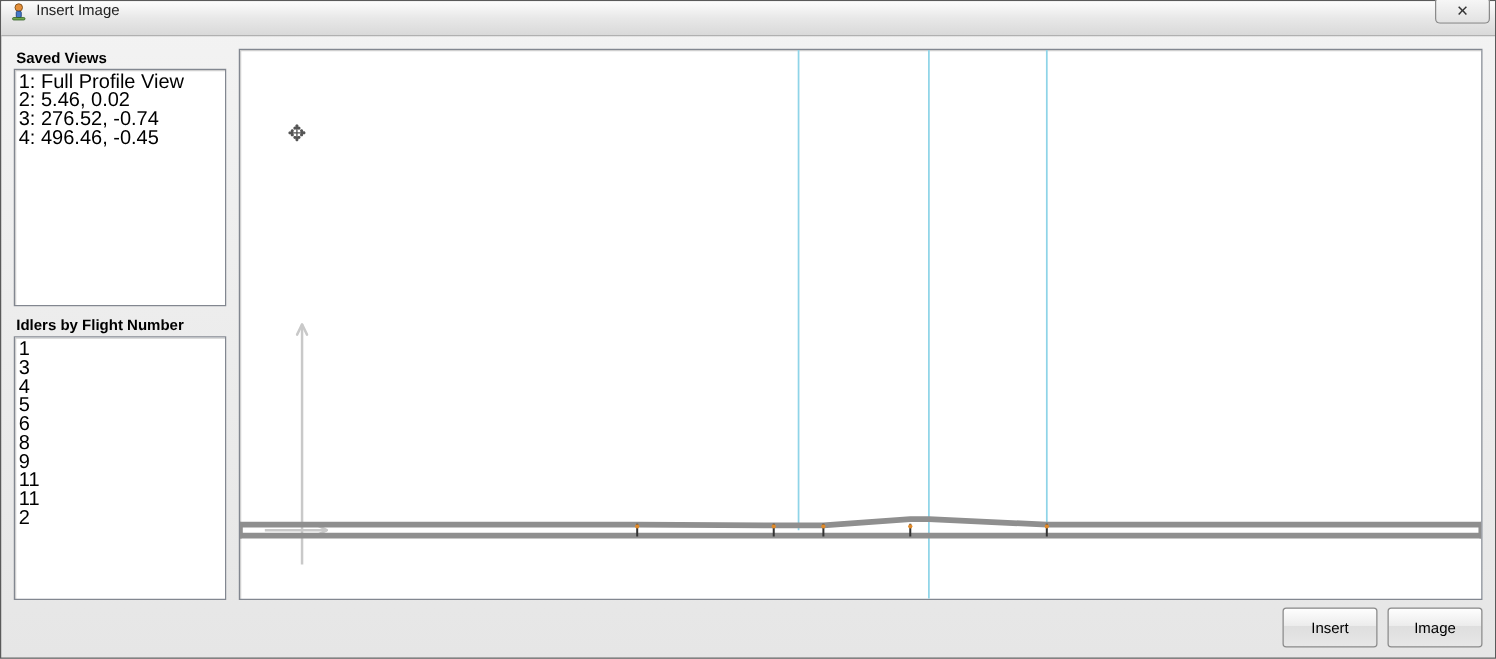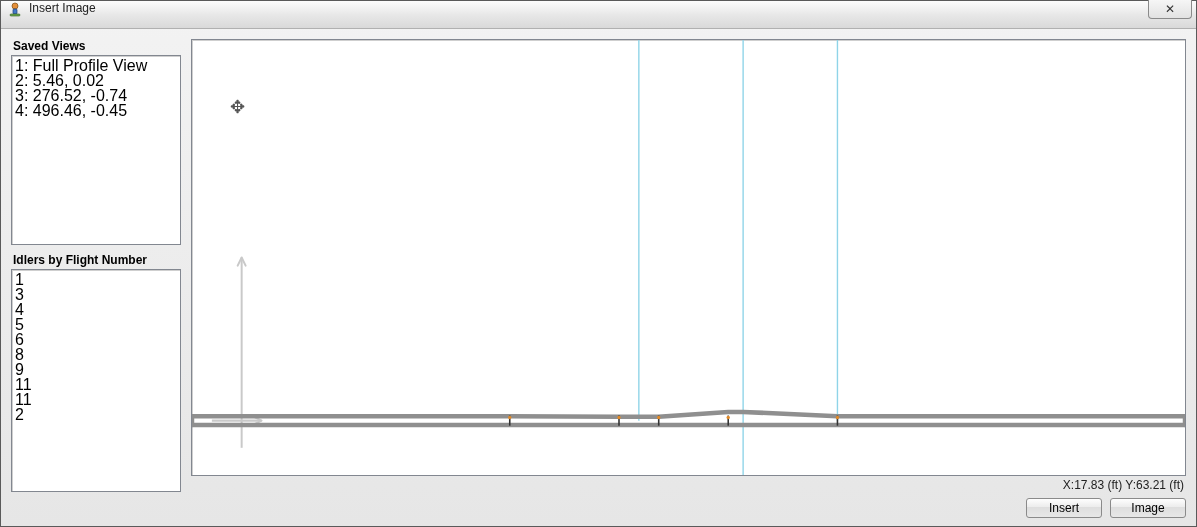--- a/index.html
+++ b/index.html
@@ -87,21 +87,21 @@
     user-select:none;
   }
   .coord-readout {
     text-align:right; color:#222; padding:2px 2px 0 0;
   }
 
   .button-row {
     display:flex; justify-content:flex-end; gap:8px; padding-top:6px;
   }
   .btn {
-    min-width:76px; height:20px;
+    min-width:76px; height:32px;
     background: linear-gradient(to bottom, #fefefe 0%, #ececec 45%, #dedede 46%, #e7e7e7 100%);
     border:1px solid #8a8a8a; border-radius:3px;
     font-size:12px; color:#000;
     display:inline-flex; align-items:center; justify-content:center;
     cursor:pointer;
   }
 </style>
 </head>
 <body>
 
@@ -172,21 +172,20 @@
               <circle cx="430" cy="373.25" r="1.7" fill="#e08a2a"></circle>
               <line x1="470" y1="371.25" x2="470" y2="381.25" stroke="#333" stroke-width="1.6"></line>
               <circle cx="470" cy="373.25" r="1.7" fill="#e08a2a"></circle>
               <line x1="540" y1="371.25" x2="540" y2="381.25" stroke="#333" stroke-width="1.6"></line>
               <circle cx="540" cy="373.25" r="1.7" fill="#e08a2a"></circle>
               <line x1="650" y1="371.25" x2="650" y2="381.25" stroke="#333" stroke-width="1.6"></line>
               <circle cx="650" cy="373.25" r="1.7" fill="#e08a2a"></circle>
             </svg>
           <div class="move-cursor" id="move-cursor" style="left: 38px; top: 56px;">✥</div>
         </div>
-        <div class="coord-readout">X:17.83 (ft) Y:63.21 (ft)</div>
       </div>
 
     </div>
 
     <div class="button-row">
       <div class="btn">Insert</div>
       <div class="btn">Image</div>
     </div>
   </div>
 

